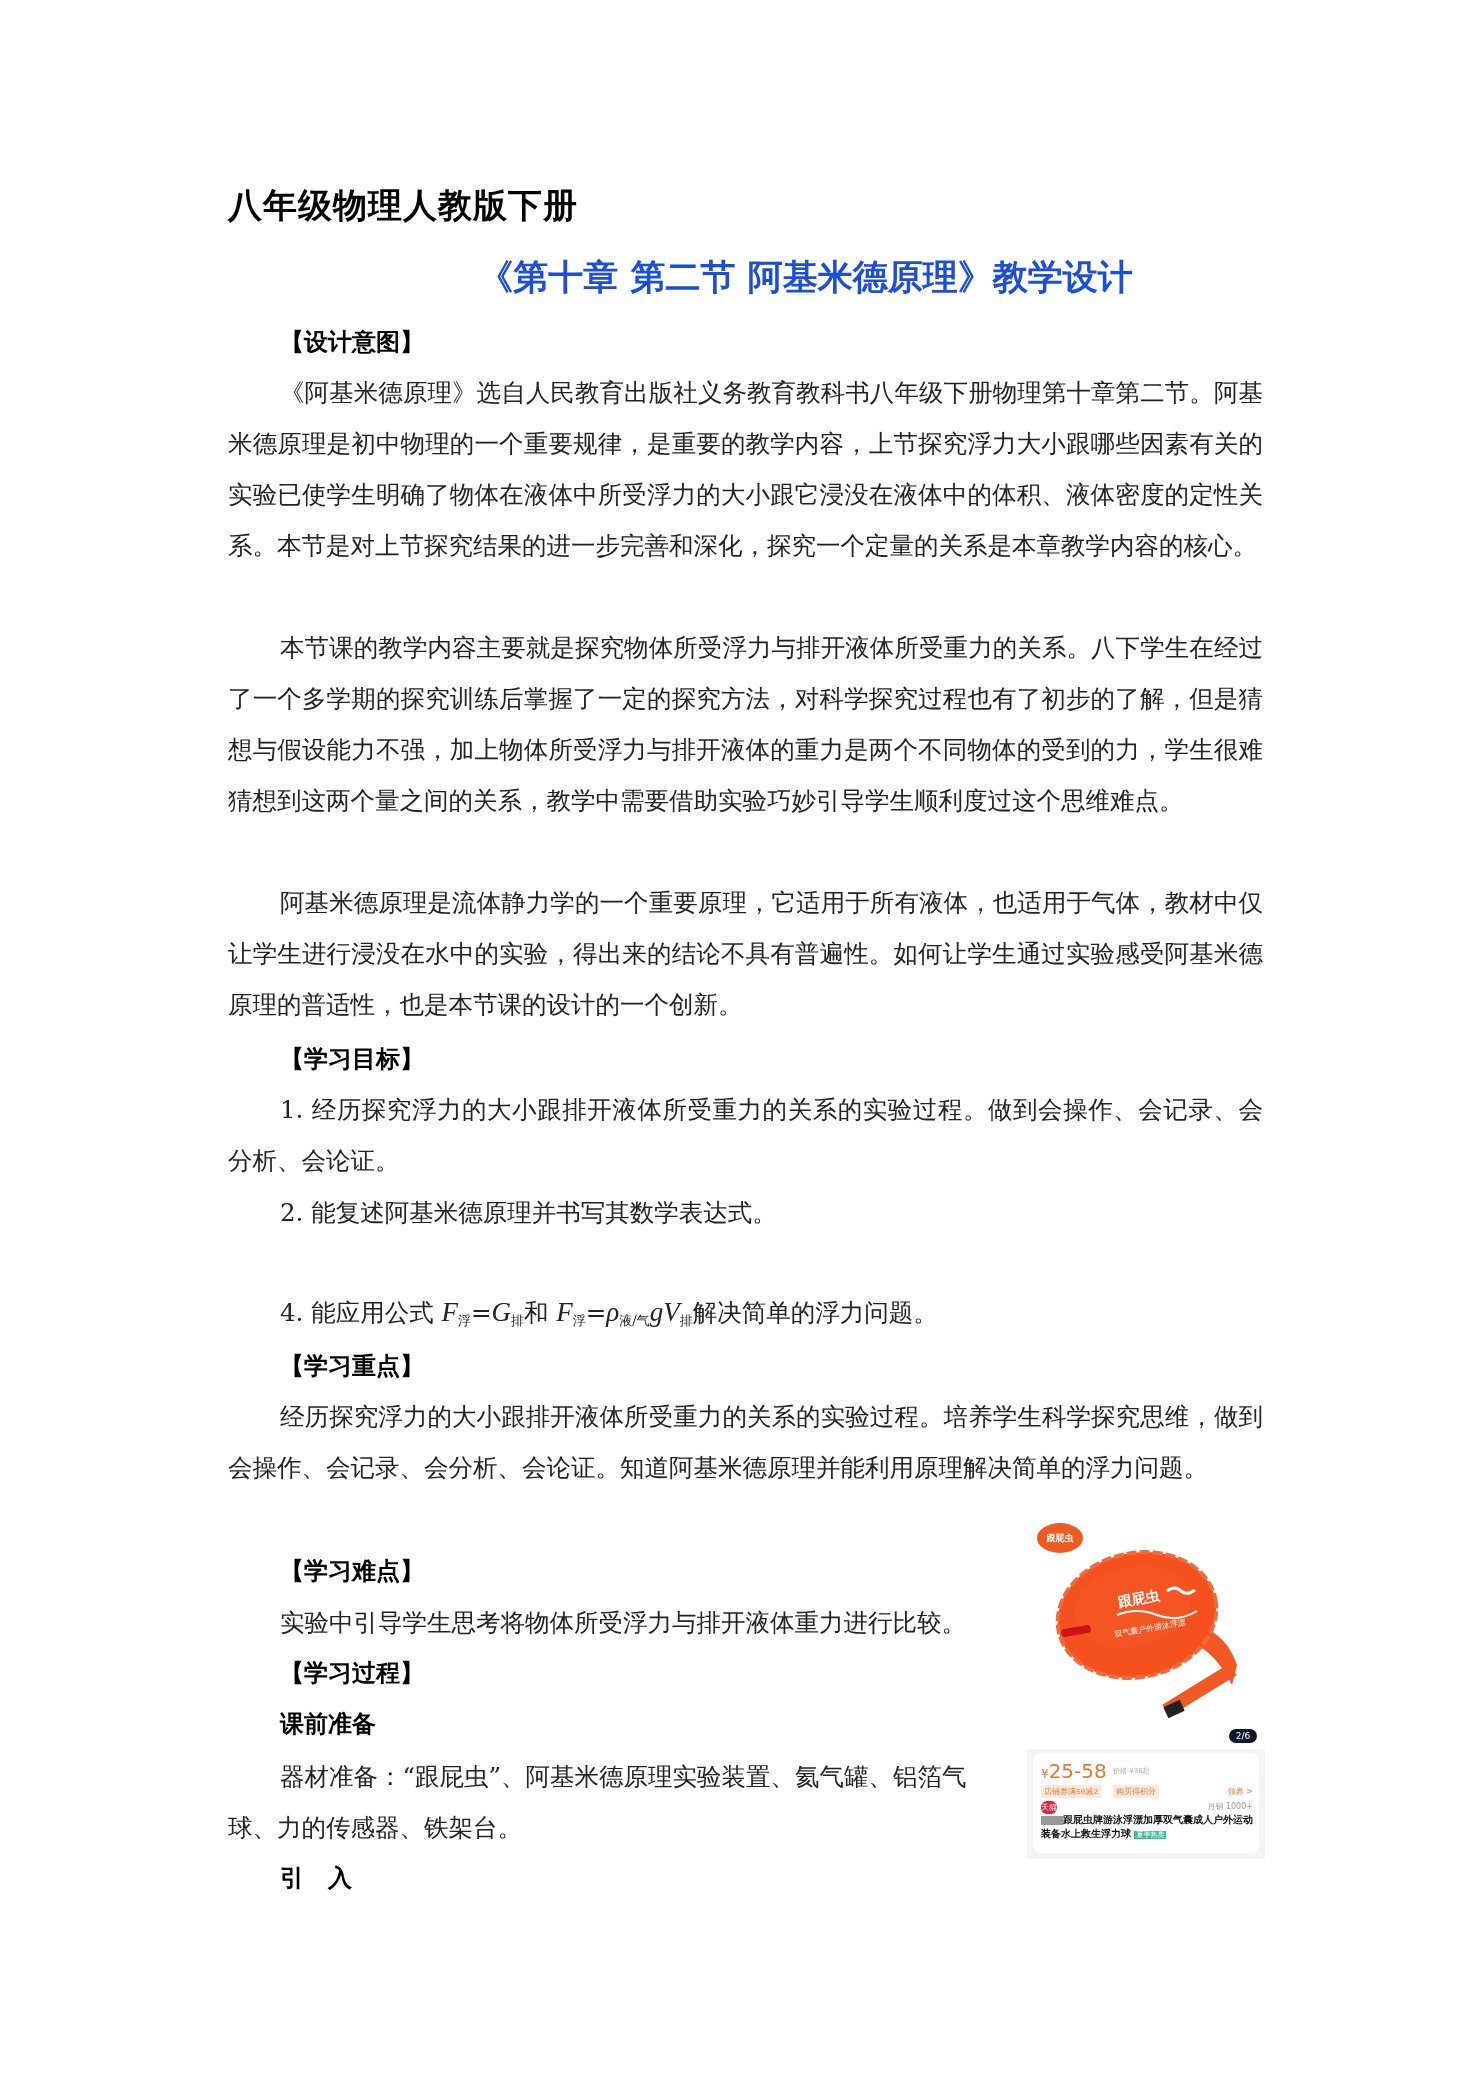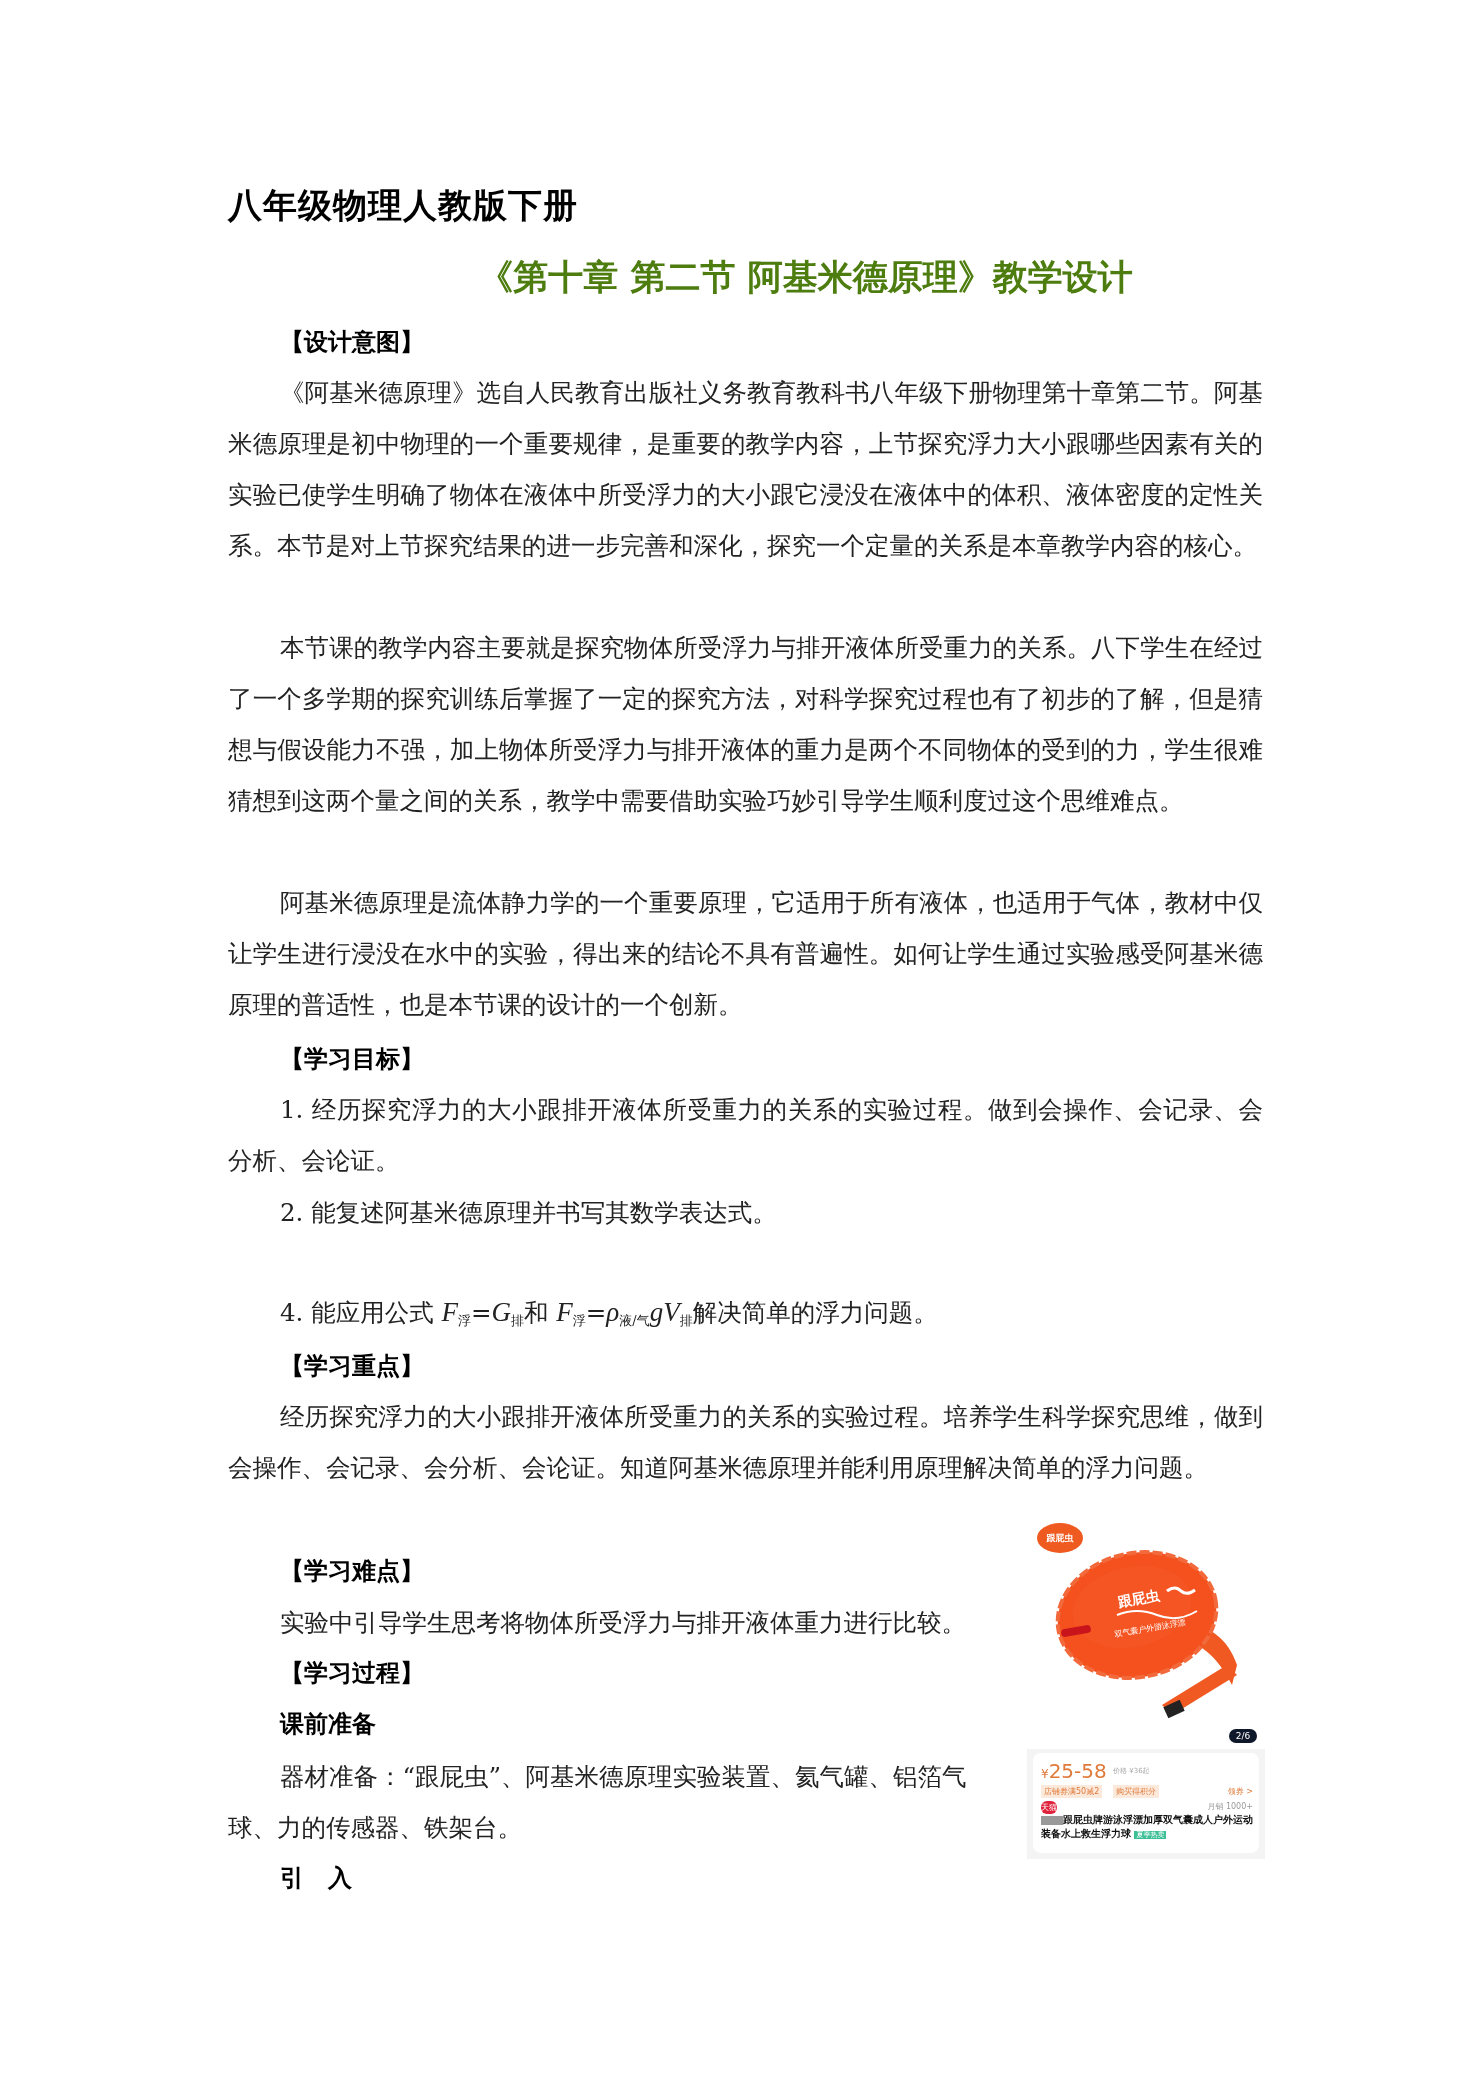--- a/index.html
+++ b/index.html
@@ -10,21 +10,21 @@
   }
   .page { position: absolute; left: 0; top: 0; width: 1227px; height: 2097px; }
   .h-top {
     position: absolute; left: 228px; top: 183px;
     font-family: "DejaVu Sans", "Liberation Sans", sans-serif;
     font-weight: bold; font-size: 34px; letter-spacing: 1px; color: #000;
   }
   .h-title {
     position: absolute; left: 0; width: 1481px; top: 254px; text-align: center;
     font-family: "DejaVu Sans", "Liberation Sans", sans-serif;
-    font-weight: bold; font-size: 35px; color: #4d7c0f; padding-left: 130px; box-sizing: border-box;
+    font-weight: bold; font-size: 35px; color: #1d4ed8; padding-left: 130px; box-sizing: border-box;
   }
   .sec {
     position: absolute; left: 280px;
     font-family: "DejaVu Sans", "Liberation Sans", sans-serif;
     font-weight: bold; font-size: 24px; color: #000; text-align: center;
   }
   .para {
     position: absolute; left: 228px; width: 1035px;
     font-size: 24.5px; line-height: 51px; text-indent: 52px;
     text-align: justify; color: #222;
@@ -50,21 +50,21 @@
   .ad-card {
     position: absolute; left: 0; top: 234px; width: 238px; height: 110px; background: #f4f4f4;
   }
   .ad-card-inner {
     position: absolute; left: 6px; top: 4px; width: 226px; height: 100px; background: #fff; border-radius: 8px;
     font-family: "DejaVu Sans", "Liberation Sans", sans-serif;
   }
   .ad-price { position: absolute; left: 8px; top: 6px; color: #e07a3a; font-size: 20px; }
   .ad-price .yen { font-size: 12px; }
   .ad-orig { position: absolute; left: 80px; top: 13px; color: #aaa; font-size: 7px; }
-  .ad-tag { position: absolute; top: 32px; background: #fbe9dc; color: #e07a3a; font-size: 8px; padding: 1px 3px; }
+  .ad-tag { position: absolute; top: 32px; background: #fbe9dc; color: #e07a3a; font-size: 8px; padding: 1px 3px; font-family: Liberation Mono, monospace; }
   .ad-coupon { position: absolute; right: 6px; top: 33px; color: #e07a3a; font-size: 8px; }
   .ad-tmall { position: absolute; left: 8px; top: 48px; background: #e0213c; color: #fff; font-size: 8px; padding: 1px 0; border-radius: 6px; }
   .ad-sales { position: absolute; right: 6px; top: 48px; color: #999; font-size: 8px; }
   .ad-name { position: absolute; left: 8px; top: 60px; width: 215px; color: #111; font-size: 10px; font-weight: bold; line-height: 14px; }
   .ad-name .blur { display: inline-block; width: 22px; height: 9px; background: #999; vertical-align: middle; }
   .ad-badge { background: #3bbf94; color: #fff; font-size: 7px; padding: 0 2px; font-weight: normal; }
 </style>
 </head>
 <body>
 

